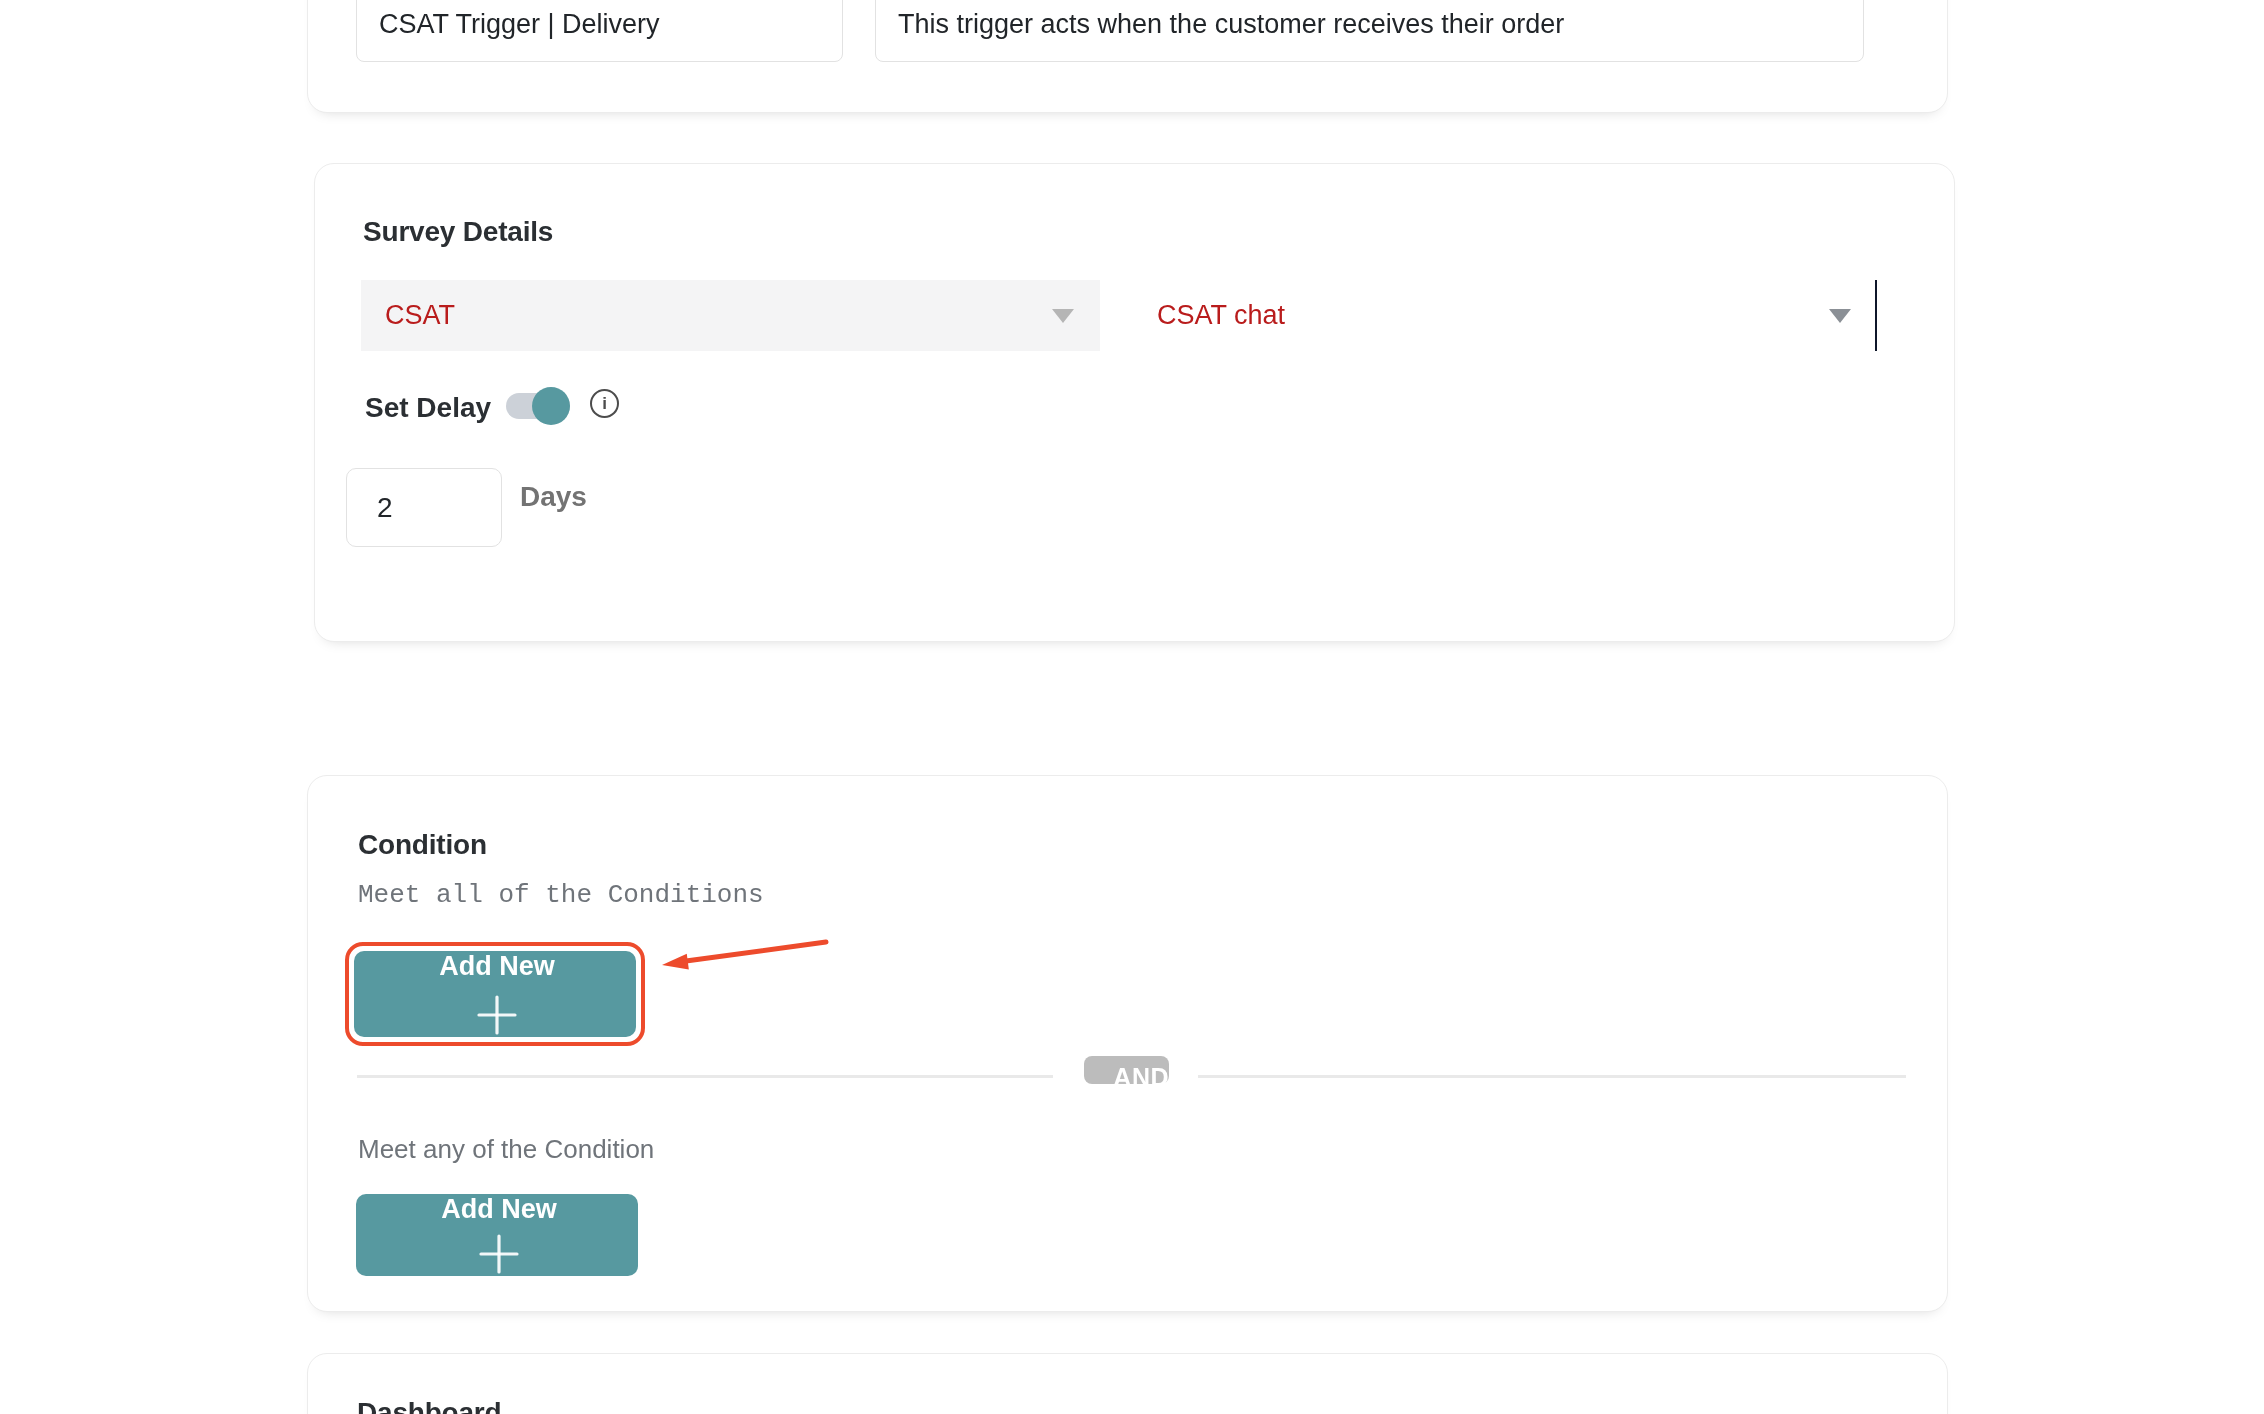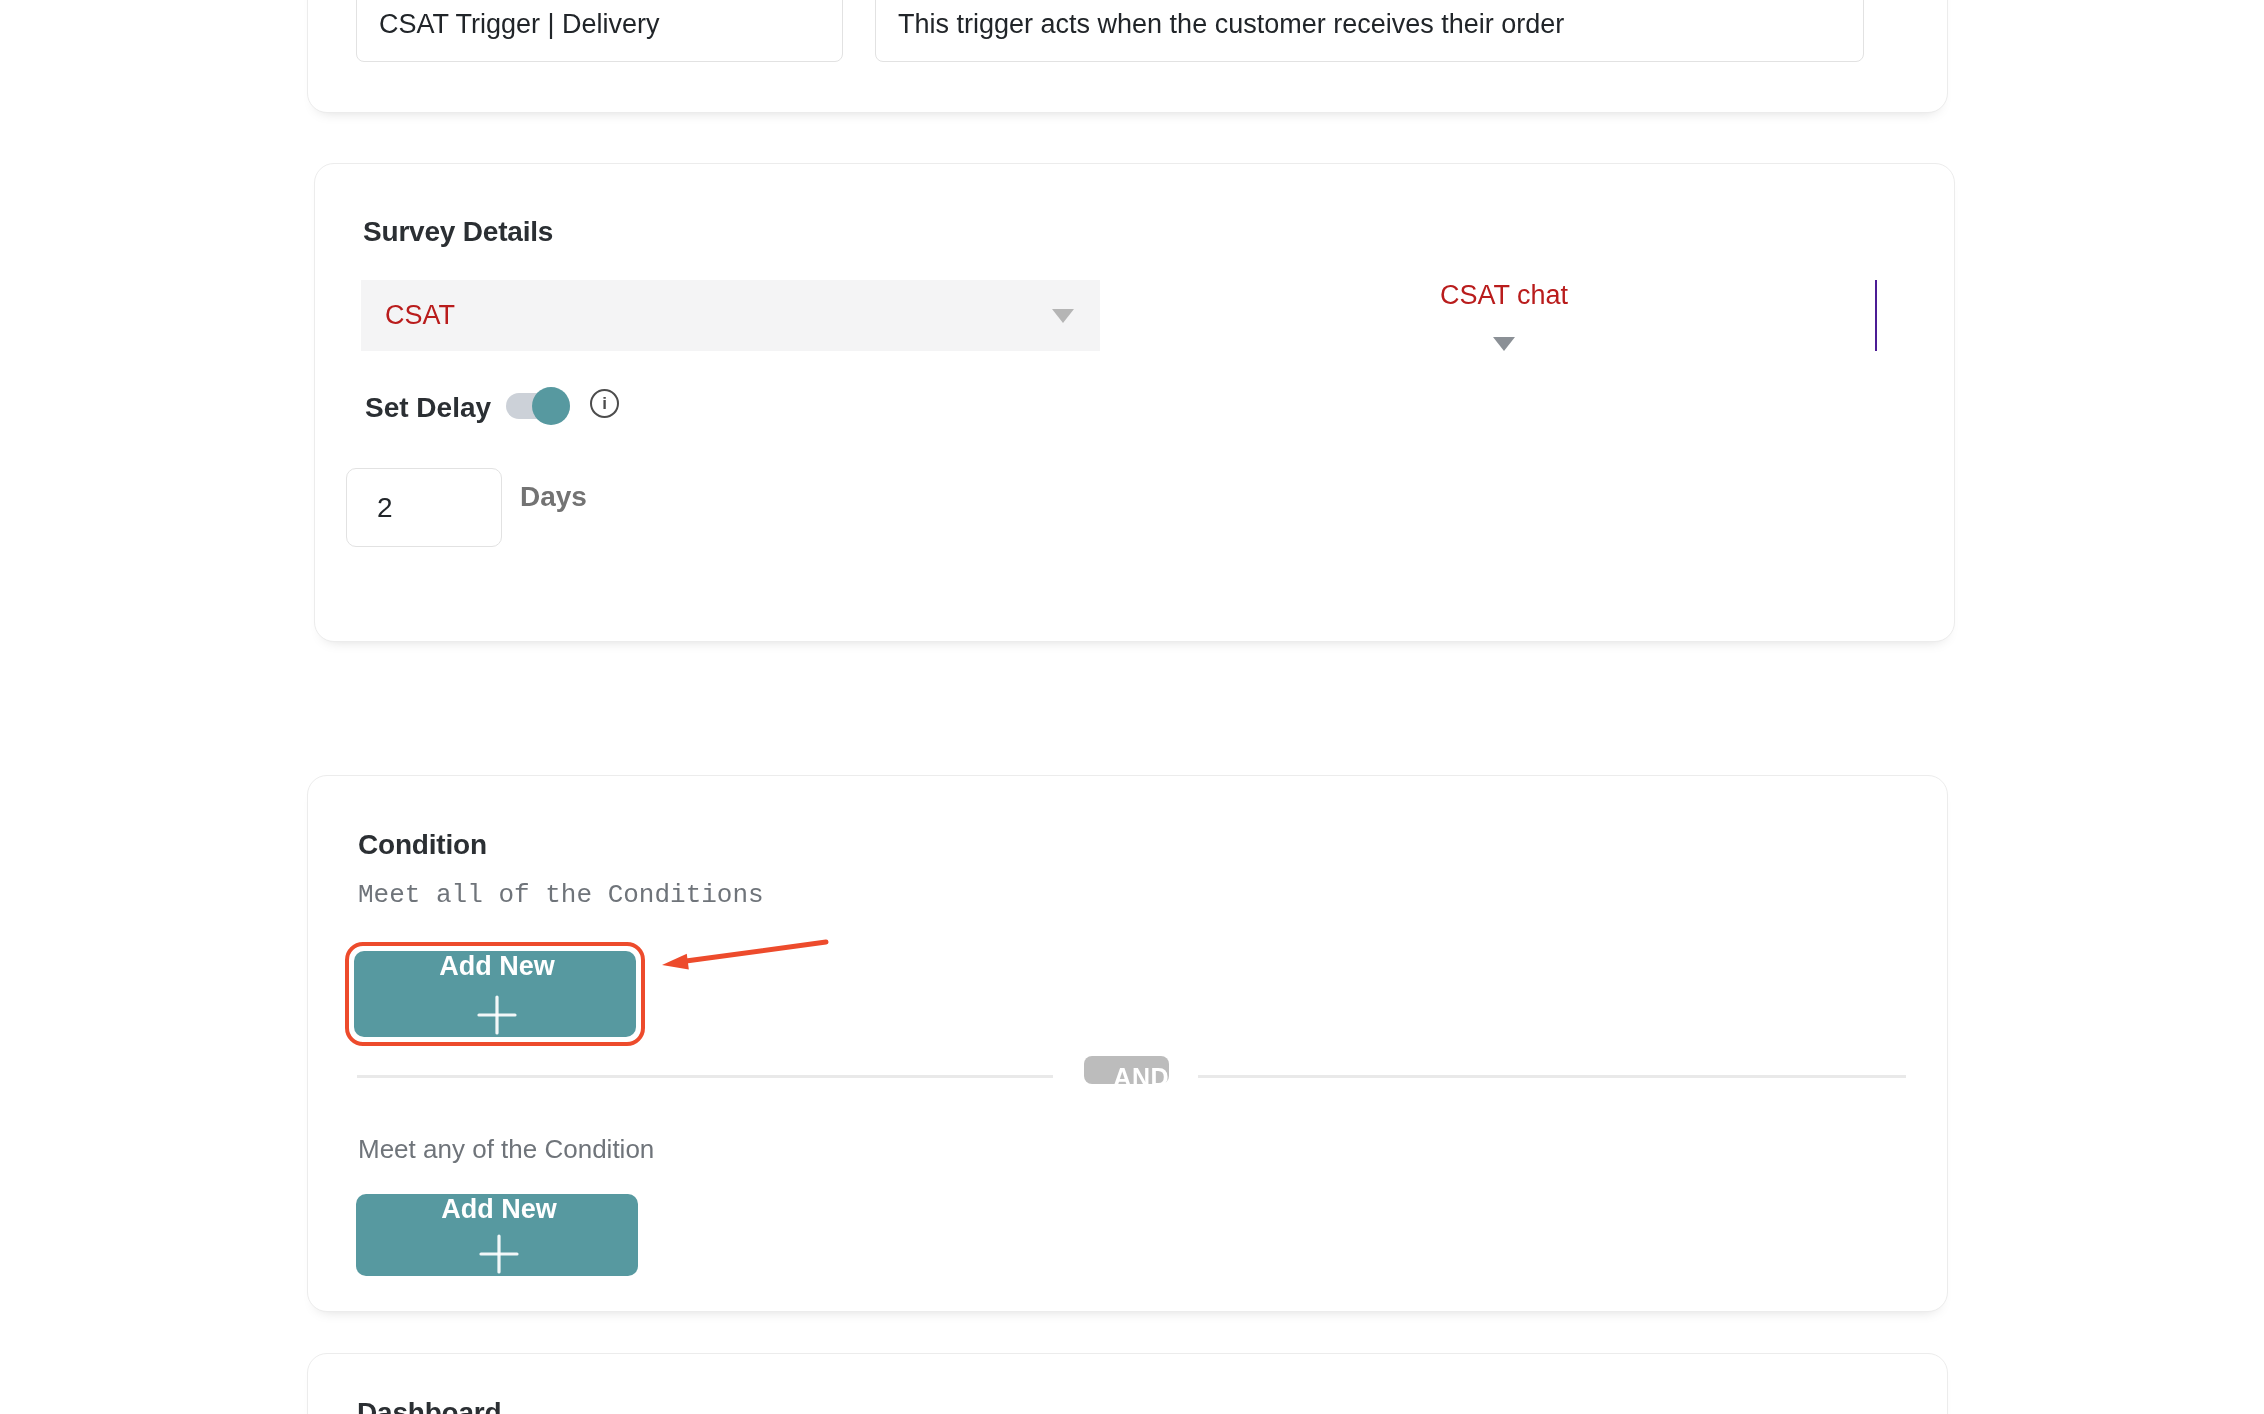--- a/index.html
+++ b/index.html
@@ -36,21 +36,21 @@
   }
   #survey-title{left:48px;top:52px;}
   #condition-title{left:50px;top:53px;}
   #next-title{left:49px;top:43px;}
 
   .select{
     position:absolute;top:116px;height:71px;display:flex;align-items:center;
     font-size:27px;color:#b91c1c;
   }
   #select-survey-type{left:46px;width:739px;background:#f4f4f5;padding:0 26px 0 24px;}
-  #select-survey-name{left:785px;width:777px;border-right:2px solid #4c1d95;padding:0 24px 0 57px;flex-direction:column;}
+  #select-survey-name{left:785px;width:777px;border-right:2px solid #0f172a;padding:0 24px 0 57px;}
   .select .value{flex:1;}
   .caret{width:0;height:0;border-left:11px solid transparent;border-right:11px solid transparent;border-top:14px solid #b5b5b5;}
   .caret.dark{border-top-color:#8b9096;}
 
   #set-delay-label{position:absolute;left:50px;top:228px;font-size:28px;font-weight:bold;color:#2b2f33;}
   .toggle{
     position:absolute;left:191px;top:229px;width:64px;height:26px;border-radius:13px;background:#ccd1d8;cursor:pointer;
   }
   .toggle .knob{
     position:absolute;left:26px;top:-6px;width:38px;height:38px;border-radius:50%;

